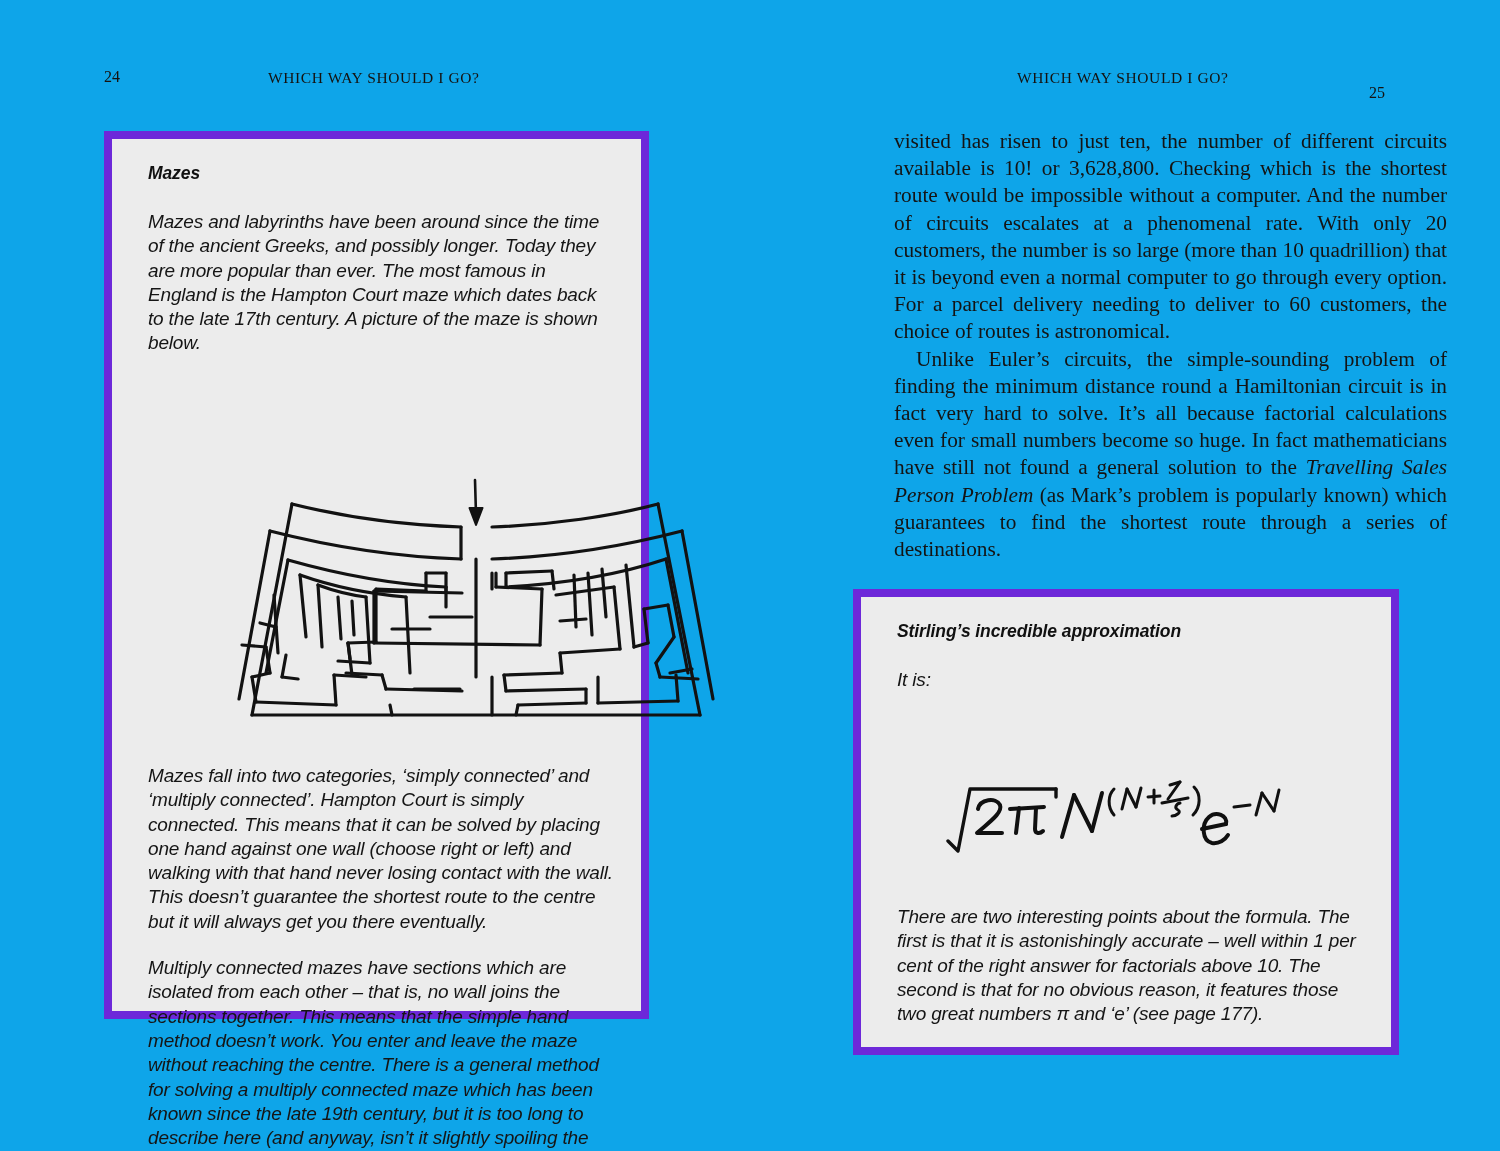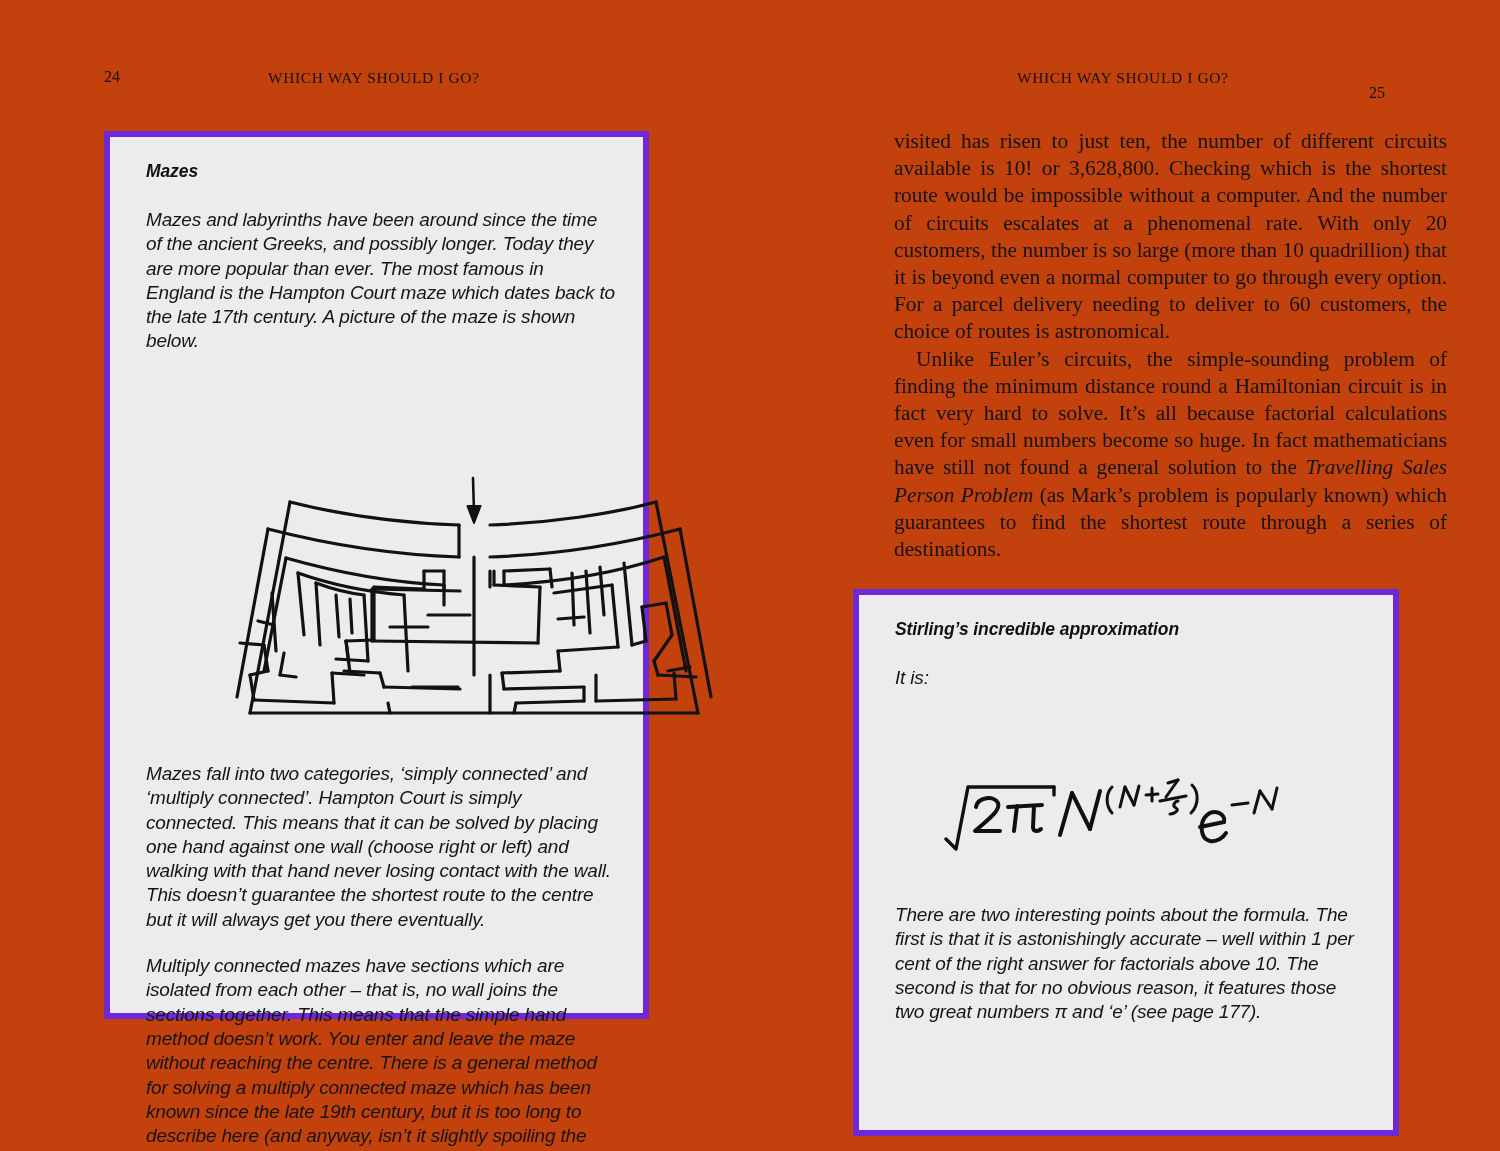--- a/index.html
+++ b/index.html
@@ -10,21 +10,21 @@
   body {
     width: 1500px;
     height: 1151px;
     position: relative;
     font-family: "Liberation Serif", "DejaVu Serif", serif;
     overflow: hidden;
   }
   .page {
     position: absolute;
     inset: 0;
-    background: #c2410c;
+    background: #0ea5e9;
   }
 
   
   .runhead {
     position: absolute;
     font-family: "Liberation Serif", "DejaVu Serif", serif;
     font-size: 15.5px;
     letter-spacing: 0.6px;
     color: #15120f;
     white-space: nowrap;
@@ -38,34 +38,34 @@
   }
   #folio-left   { left: 104px;  top: 68px; }
   #head-left    { left: 268px;  top: 69px; }
   #head-right   { left: 1017px; top: 69px; }
   #folio-right  { left: 1369px; top: 84px; }
 
   
   .feature-box {
     position: absolute;
     background: #ececec;
-    border: 6px solid #6d28d9;
+    border: 8px solid #6d28d9;
     box-sizing: border-box;
   }
   #mazes-box {
     left: 104px;
     top: 131px;
     width: 545px;
     height: 888px;
   }
   #stirling-box {
     left: 853px;
     top: 589px;
     width: 546px;
-    height: 547px;
+    height: 466px;
   }
   .box-inner {
     position: absolute;
     left: 36px;
     right: 26px;
     top: 24px;
   }
   .box-title {
     font-family: "Liberation Sans", "DejaVu Sans", sans-serif;
     font-weight: bold;

